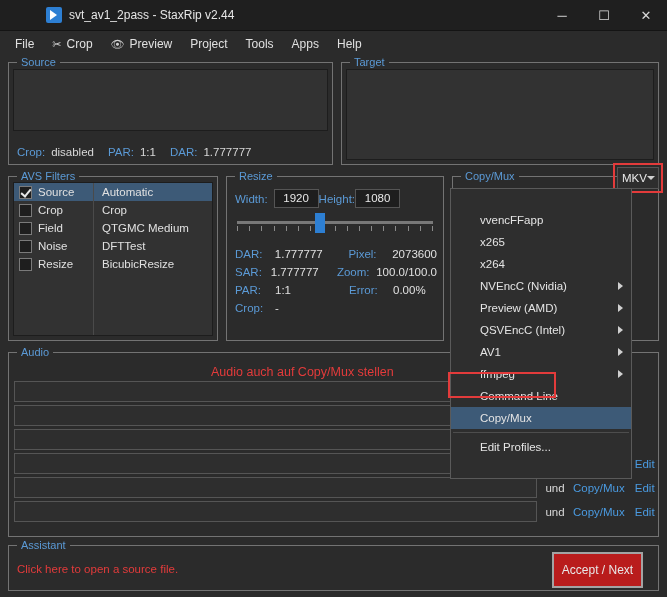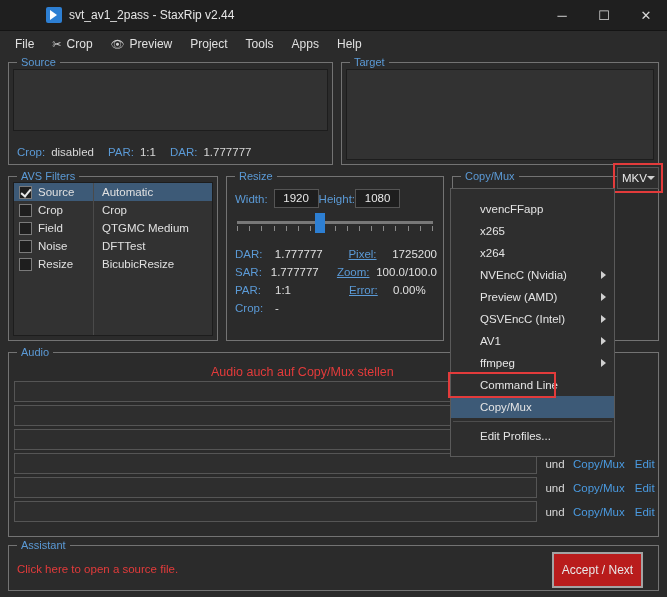--- a/index.html
+++ b/index.html
@@ -164,21 +164,21 @@
     background: #2d7fd3;
   }
   .rz-grid {
     position: absolute;
     left: 8px; right: 6px; top: 68px;
     font-size: 11.5px;
   }
   .rz-line { display: flex; align-items: center; height: 18px; }
   .rz-k { width: 40px; color: #5b9ad6; }
   .rz-v { width: 74px; color: #e0e0e0; }
-  .rz-k2 { width: 44px; color: #5b9ad6; text-decoration: underline; }
+  .rz-k2 { width: 44px; color: #5b9ad6; }
   .rz-v2 { color: #e0e0e0; }
   
   #codec-group { left: 452px; top: 176px; width: 207px; height: 165px; }
   
   #audio-group { left: 8px; top: 352px; width: 651px; height: 185px; }
   .audio-row {
     position: absolute;
     left: 5px;
     height: 21px;
     display: flex; align-items: center;
@@ -240,25 +240,25 @@
     position: absolute;
     left: 613px; top: 163px;
     width: 50px; height: 30px;
     border: 2px solid #e33b3b;
     z-index: 7;
   }
   
   #dropdown {
     position: absolute;
     left: 450px; top: 188px;
-    width: 165px;
+    width: 182px;
     background: #2e2e2e;
     border: 1px solid #5a5a5a;
     z-index: 10;
-    padding: 9px 0;
+    padding: 20px 0;
   }
   .dd-item {
     height: 22px;
     display: flex; align-items: center;
     padding-left: 29px;
     font-size: 11.5px;
     color: #e4e4e4;
     position: relative;
   }
   .dd-item.highlight { background: #3d5a77; }
@@ -401,21 +401,21 @@
     <span class="tick"></span>
     <span class="tick"></span>
   </div>
   <div id="slider-thumb"></div>
 
   <div class="rz-grid">
     <div class="rz-line">
       <span class="rz-k">DAR:</span>
       <span class="rz-v">1.777777</span>
       <span class="rz-k2">Pixel:</span>
-      <span class="rz-v2">1725200</span>
+      <span class="rz-v2">2073600</span>
     </div>
     <div class="rz-line">
       <span class="rz-k">SAR:</span>
       <span class="rz-v">1.777777</span>
       <span class="rz-k2">Zoom:</span>
       <span class="rz-v2">100.0/100.0</span>
     </div>
     <div class="rz-line">
       <span class="rz-k">PAR:</span>
       <span class="rz-v">1:1</span>

